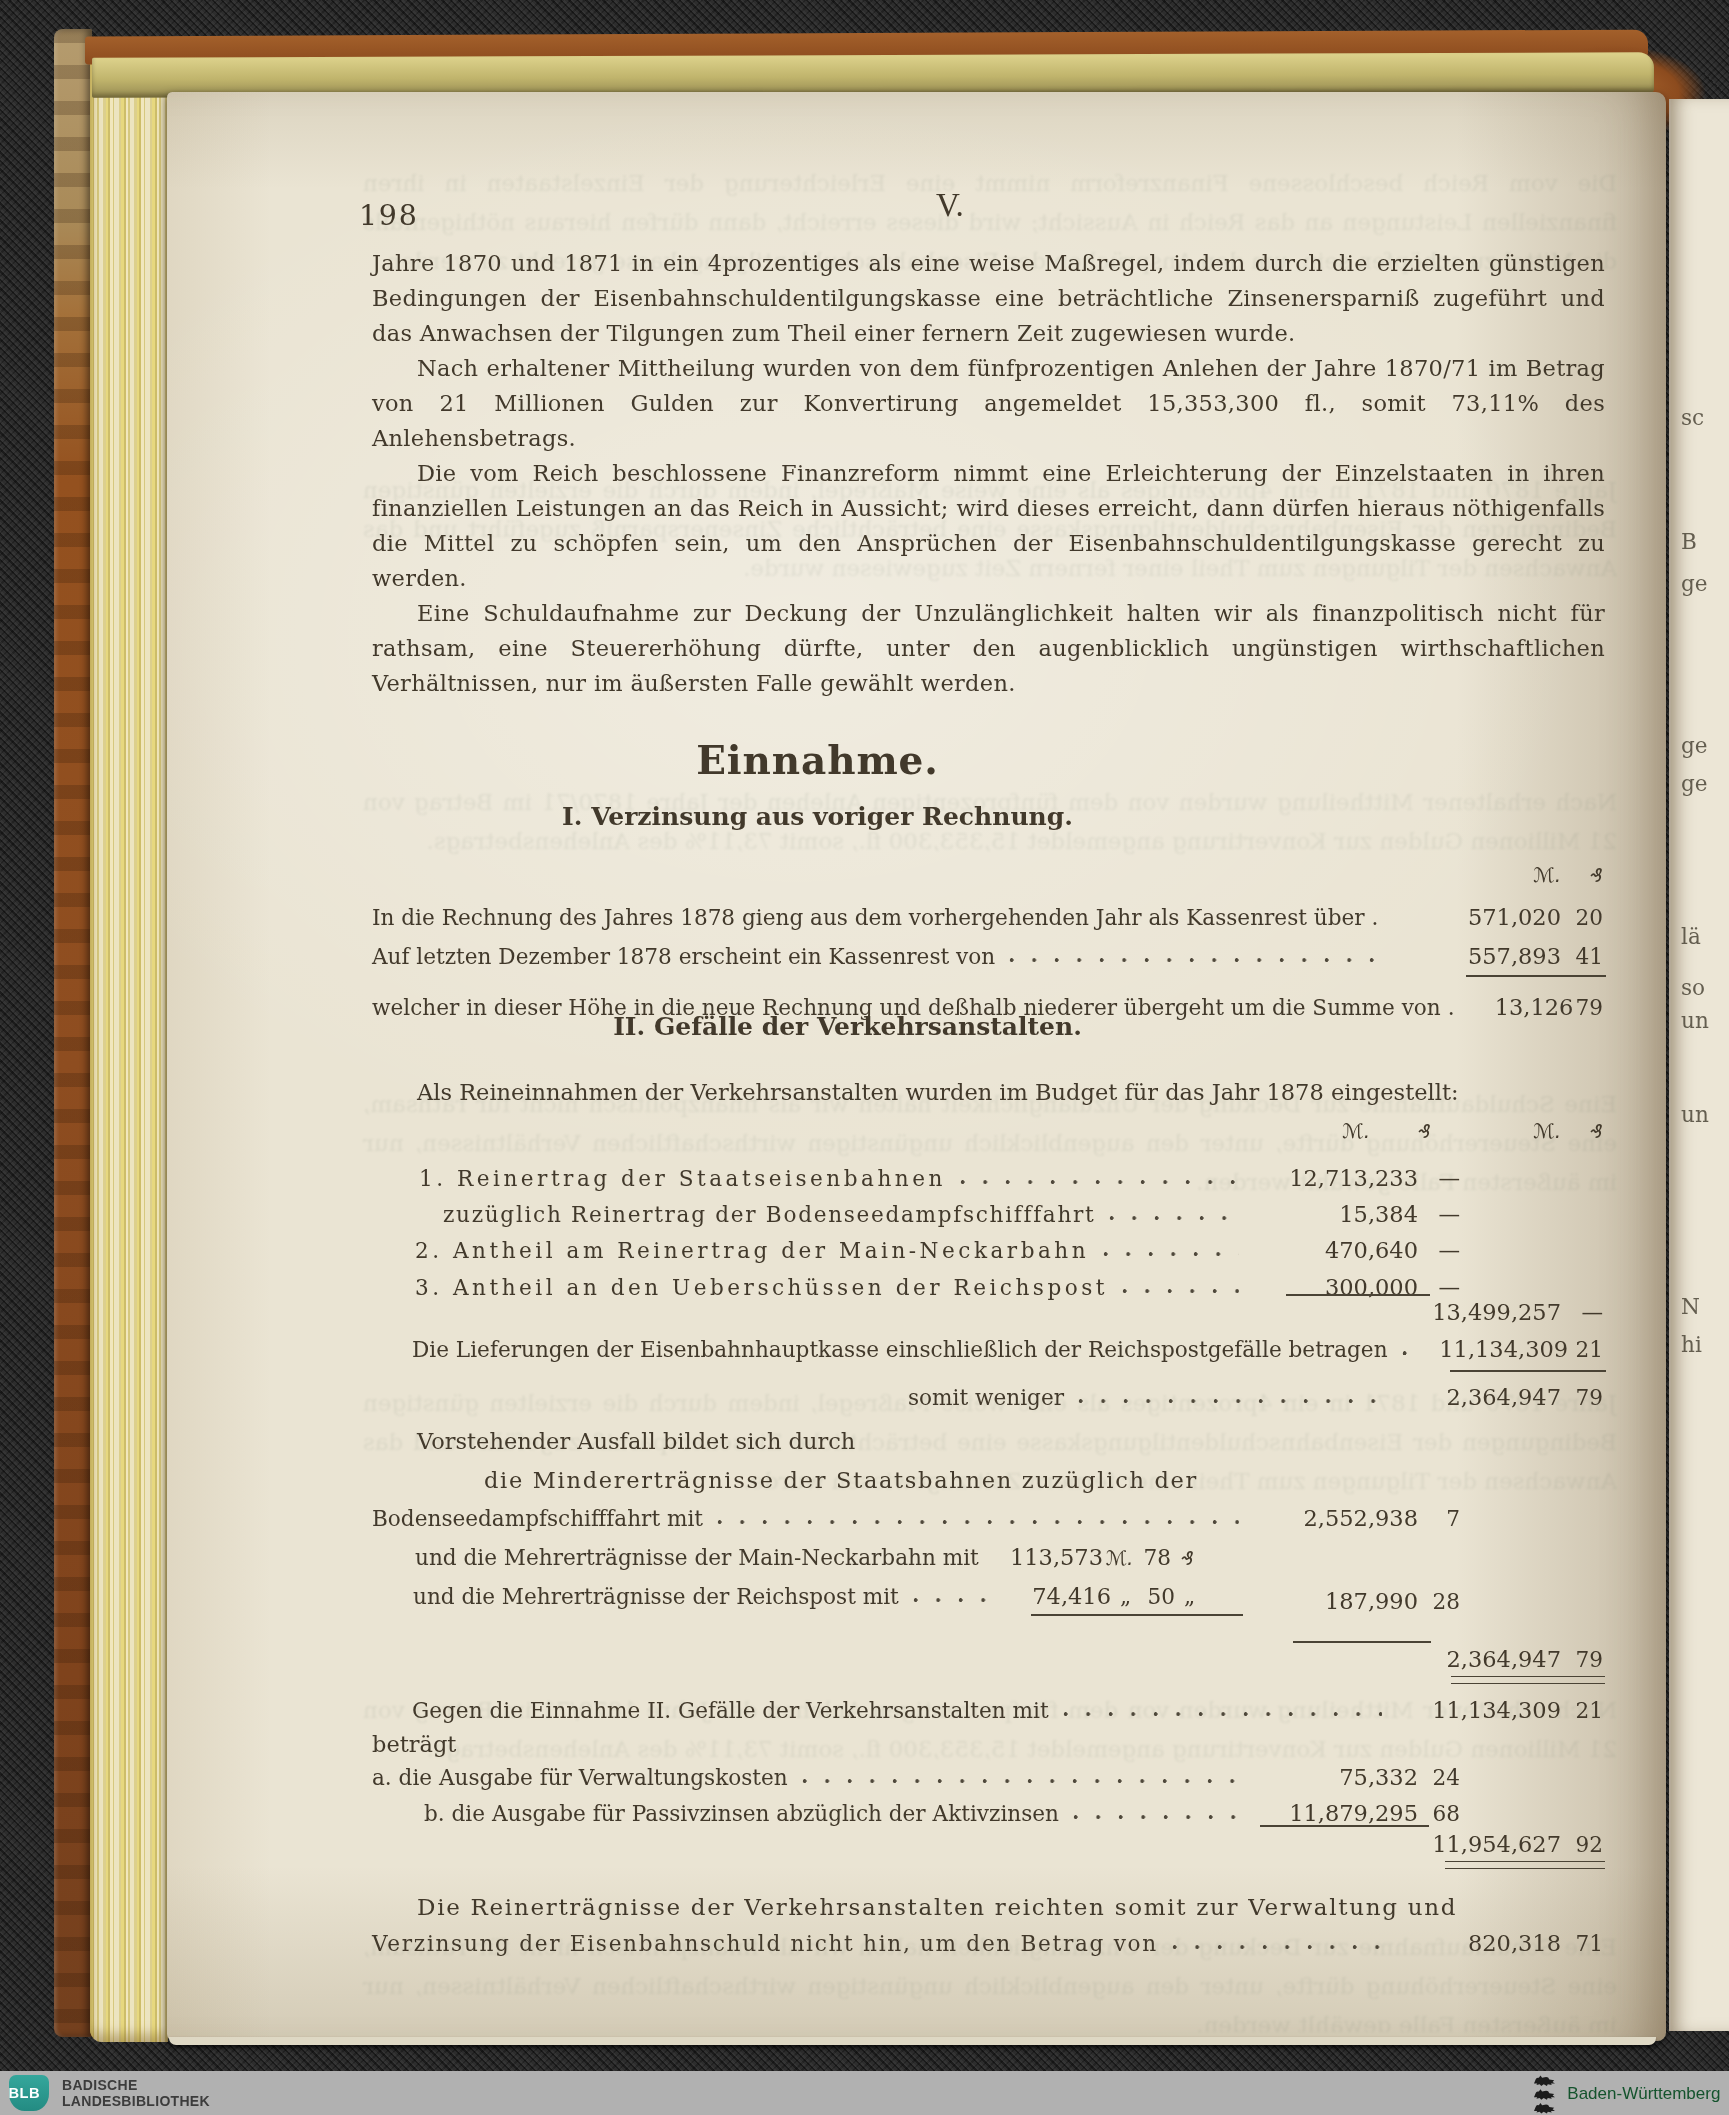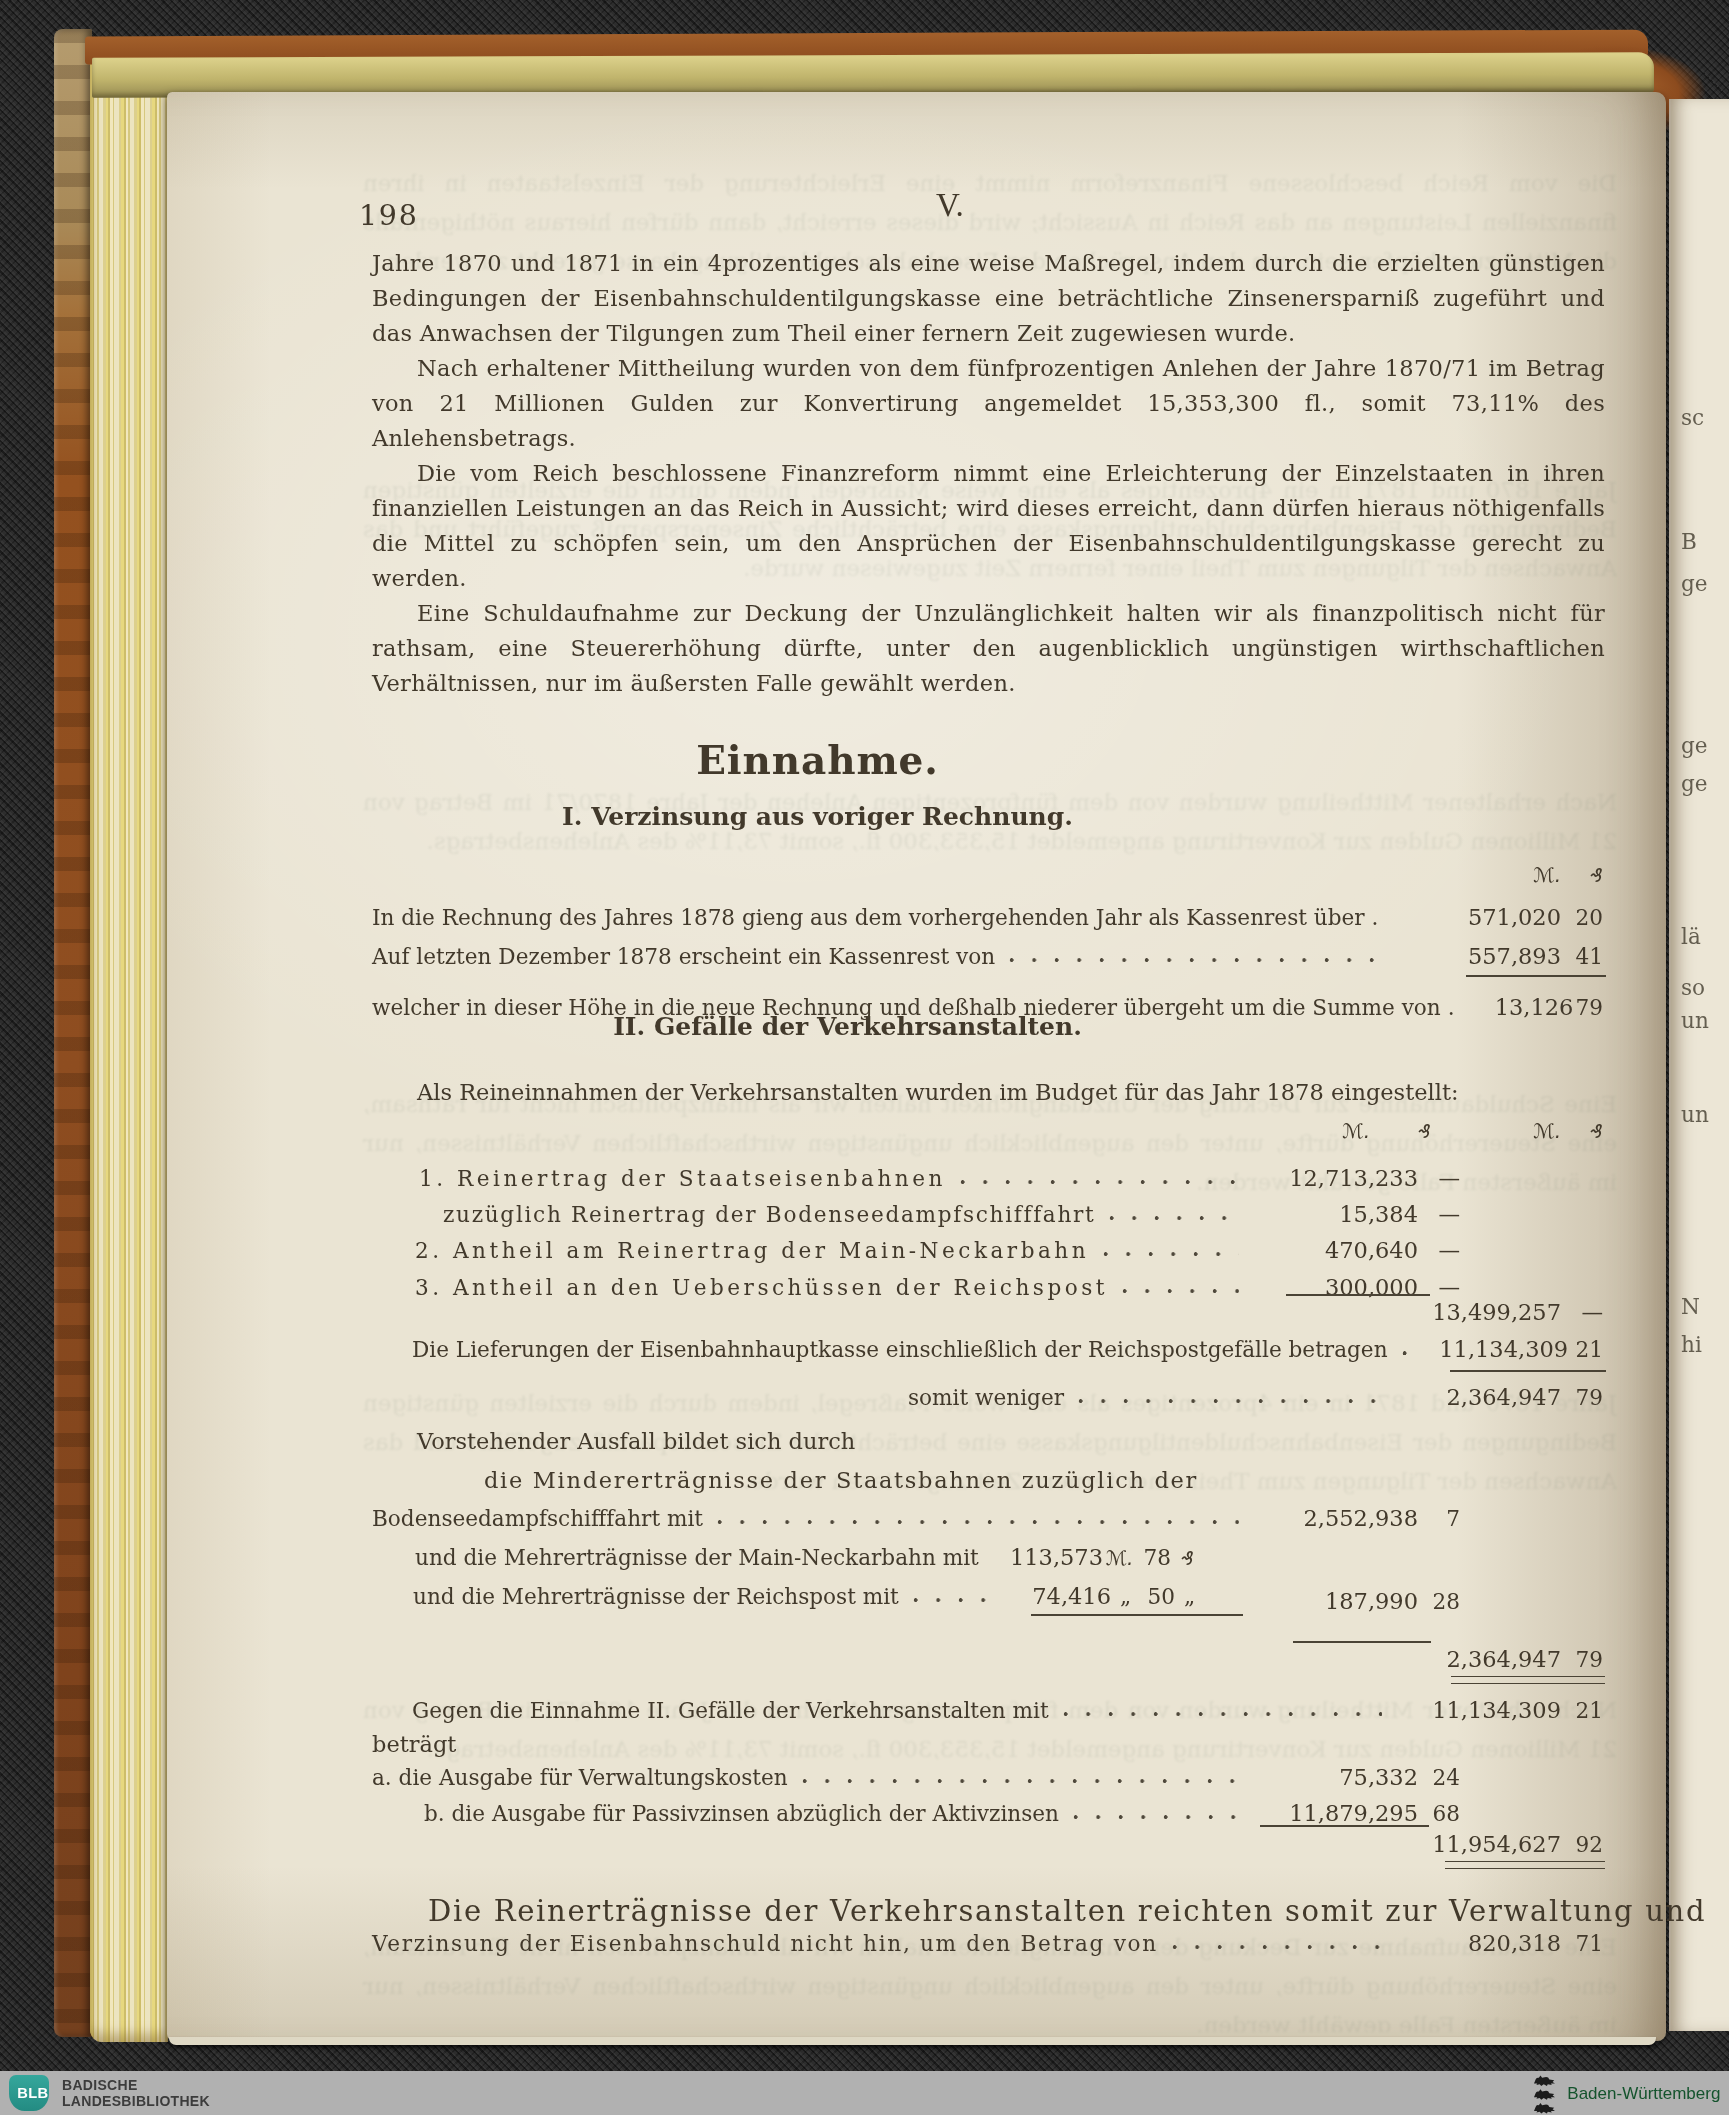--- a/index.html
+++ b/index.html
@@ -69,21 +69,21 @@
   .sp{letter-spacing:3.5px;}
   .sp2{letter-spacing:1.7px;}
   .rule{position:absolute;height:1.7px;background:#4a4335;}
   .drule{position:absolute;height:6px;border-top:1.7px solid #4a4335;border-bottom:1.7px solid #4a4335;}
   .plain{position:absolute;font-size:21.6px;white-space:nowrap;}
   .frag{position:absolute;left:1681px;width:43px;overflow:hidden;font-size:21.6px;color:rgba(66,60,46,.8);}
   
   .footer{position:absolute;left:0;top:2071px;width:1729px;height:45px;background:#b1b1b1;
     font-family:"Liberation Sans",sans-serif;}
   .blb-badge{position:absolute;left:8.6px;top:4.3px;width:40px;height:36px;border-radius:7px 7px 15.6px 15.6px/7px 7px 17.3px 17.3px;
-    background:linear-gradient(#35a79c,#238b82);display:flex;align-items:center;justify-content:flex-end;
+    background:linear-gradient(#35a79c,#238b82);display:flex;align-items:center;justify-content:flex-start;
     color:#fff;font-weight:bold;font-size:14.7px;letter-spacing:0.4px;}
   .blb-name{position:absolute;left:62px;top:6px;font-size:14px;font-weight:bold;color:#3c3c3c;line-height:16.4px;letter-spacing:0.3px;}
   .bw-group{position:absolute;right:8.6px;top:0;height:45px;display:flex;align-items:center;}
   .bw-lions{width:29px;height:42px;margin-right:8.6px;}
   .bw-label{font-size:17px;color:#14532d;}
 </style>
 </head>
 <body>
 
 <div class="stage">
@@ -258,21 +258,21 @@
       <span class="pf">68</span>
     </div>
     <div class="rule" style="left:1260px;top:1825px;width:169px"></div>
     <div class="mrow w-outer ink" style="top:1831px">
       <span class="fill"></span>
       <span class="amt">11,954,627</span>
       <span class="pf">92</span>
     </div>
     <div class="drule" style="left:1445px;top:1861px;width:160px"></div>
 
-    <div class="plain ink sp2" style="left:428px;top:1894px;font-size:29px">Die Reinerträgnisse der Verkehrsanstalten reichten somit zur Verwaltung und</div>
+    <div class="plain ink sp2" style="left:417px;top:1894px;font-size:23px">Die Reinerträgnisse der Verkehrsanstalten reichten somit zur Verwaltung und</div>
     <div class="mrow w-outer ink" style="top:1930px">
       <span class="lbl sp2">Verzinsung der Eisenbahnschuld nicht hin, um den Betrag von</span>
       <span class="leader"></span>
       <span class="amt">820,318</span>
       <span class="pf">71</span>
     </div>
 
     <span class="frag" style="top:405px">sc</span>
     <span class="frag" style="top:529px">B</span>
     <span class="frag" style="top:571px">ge</span>

